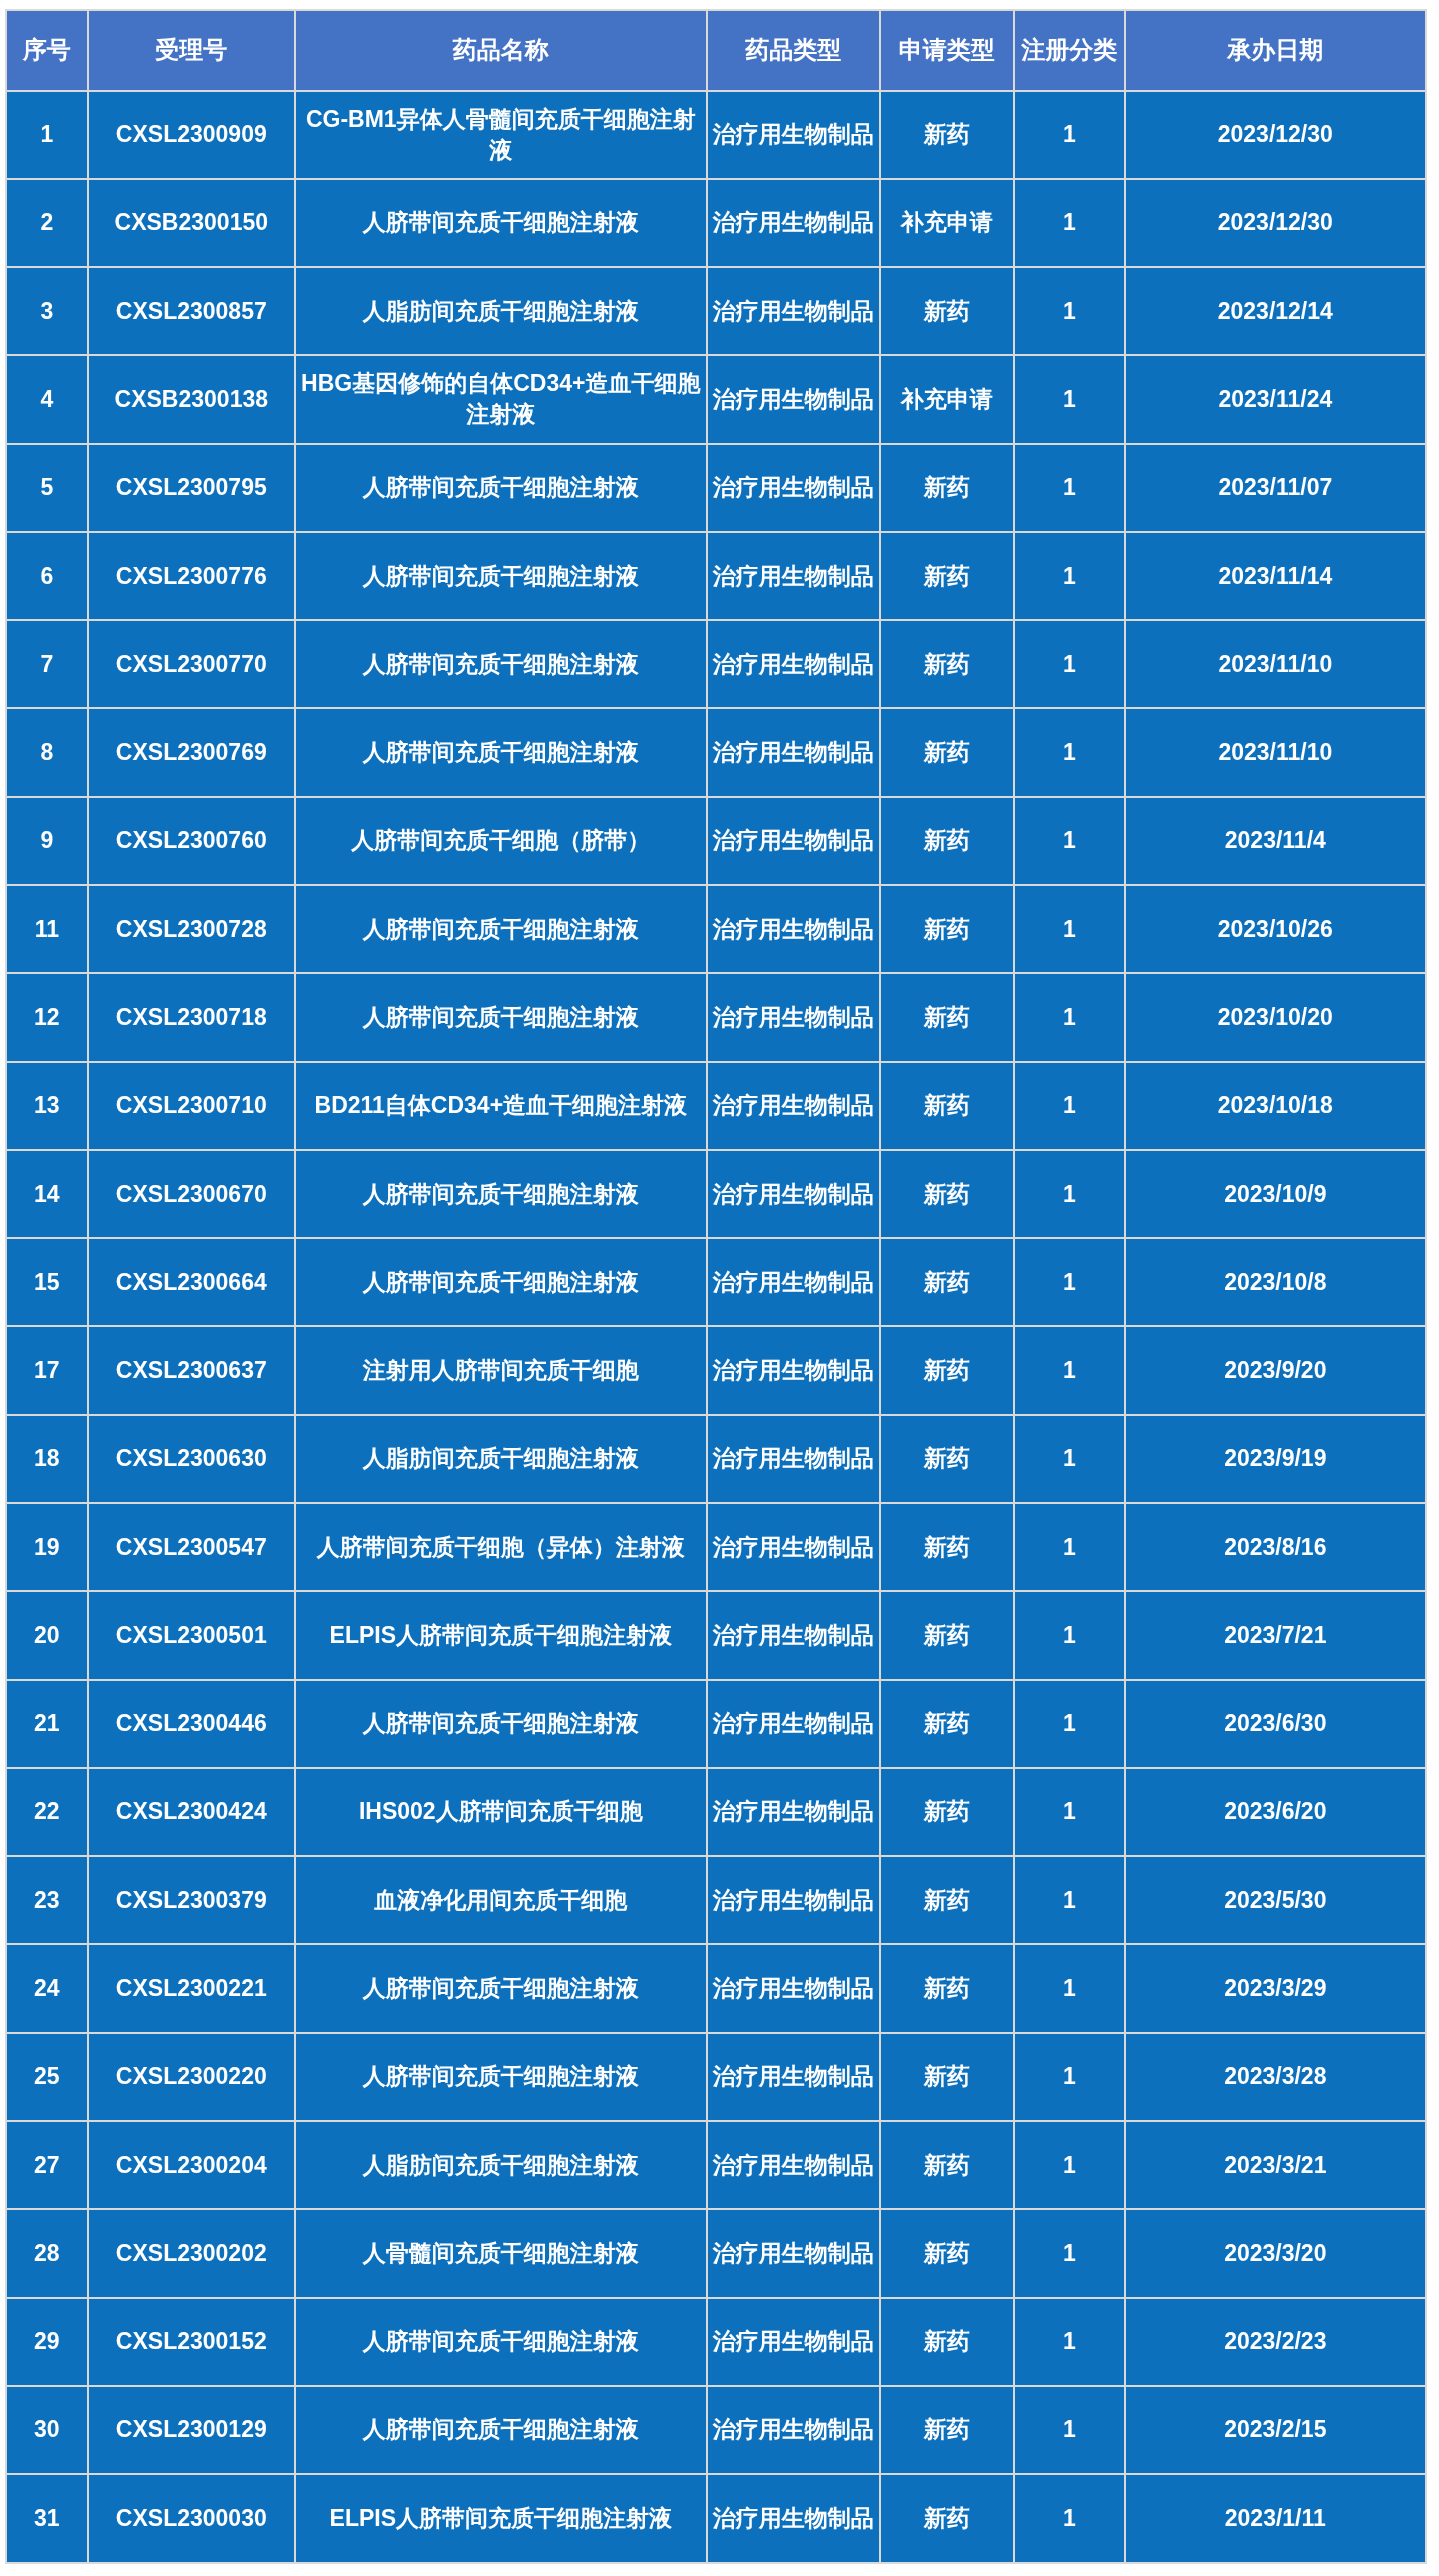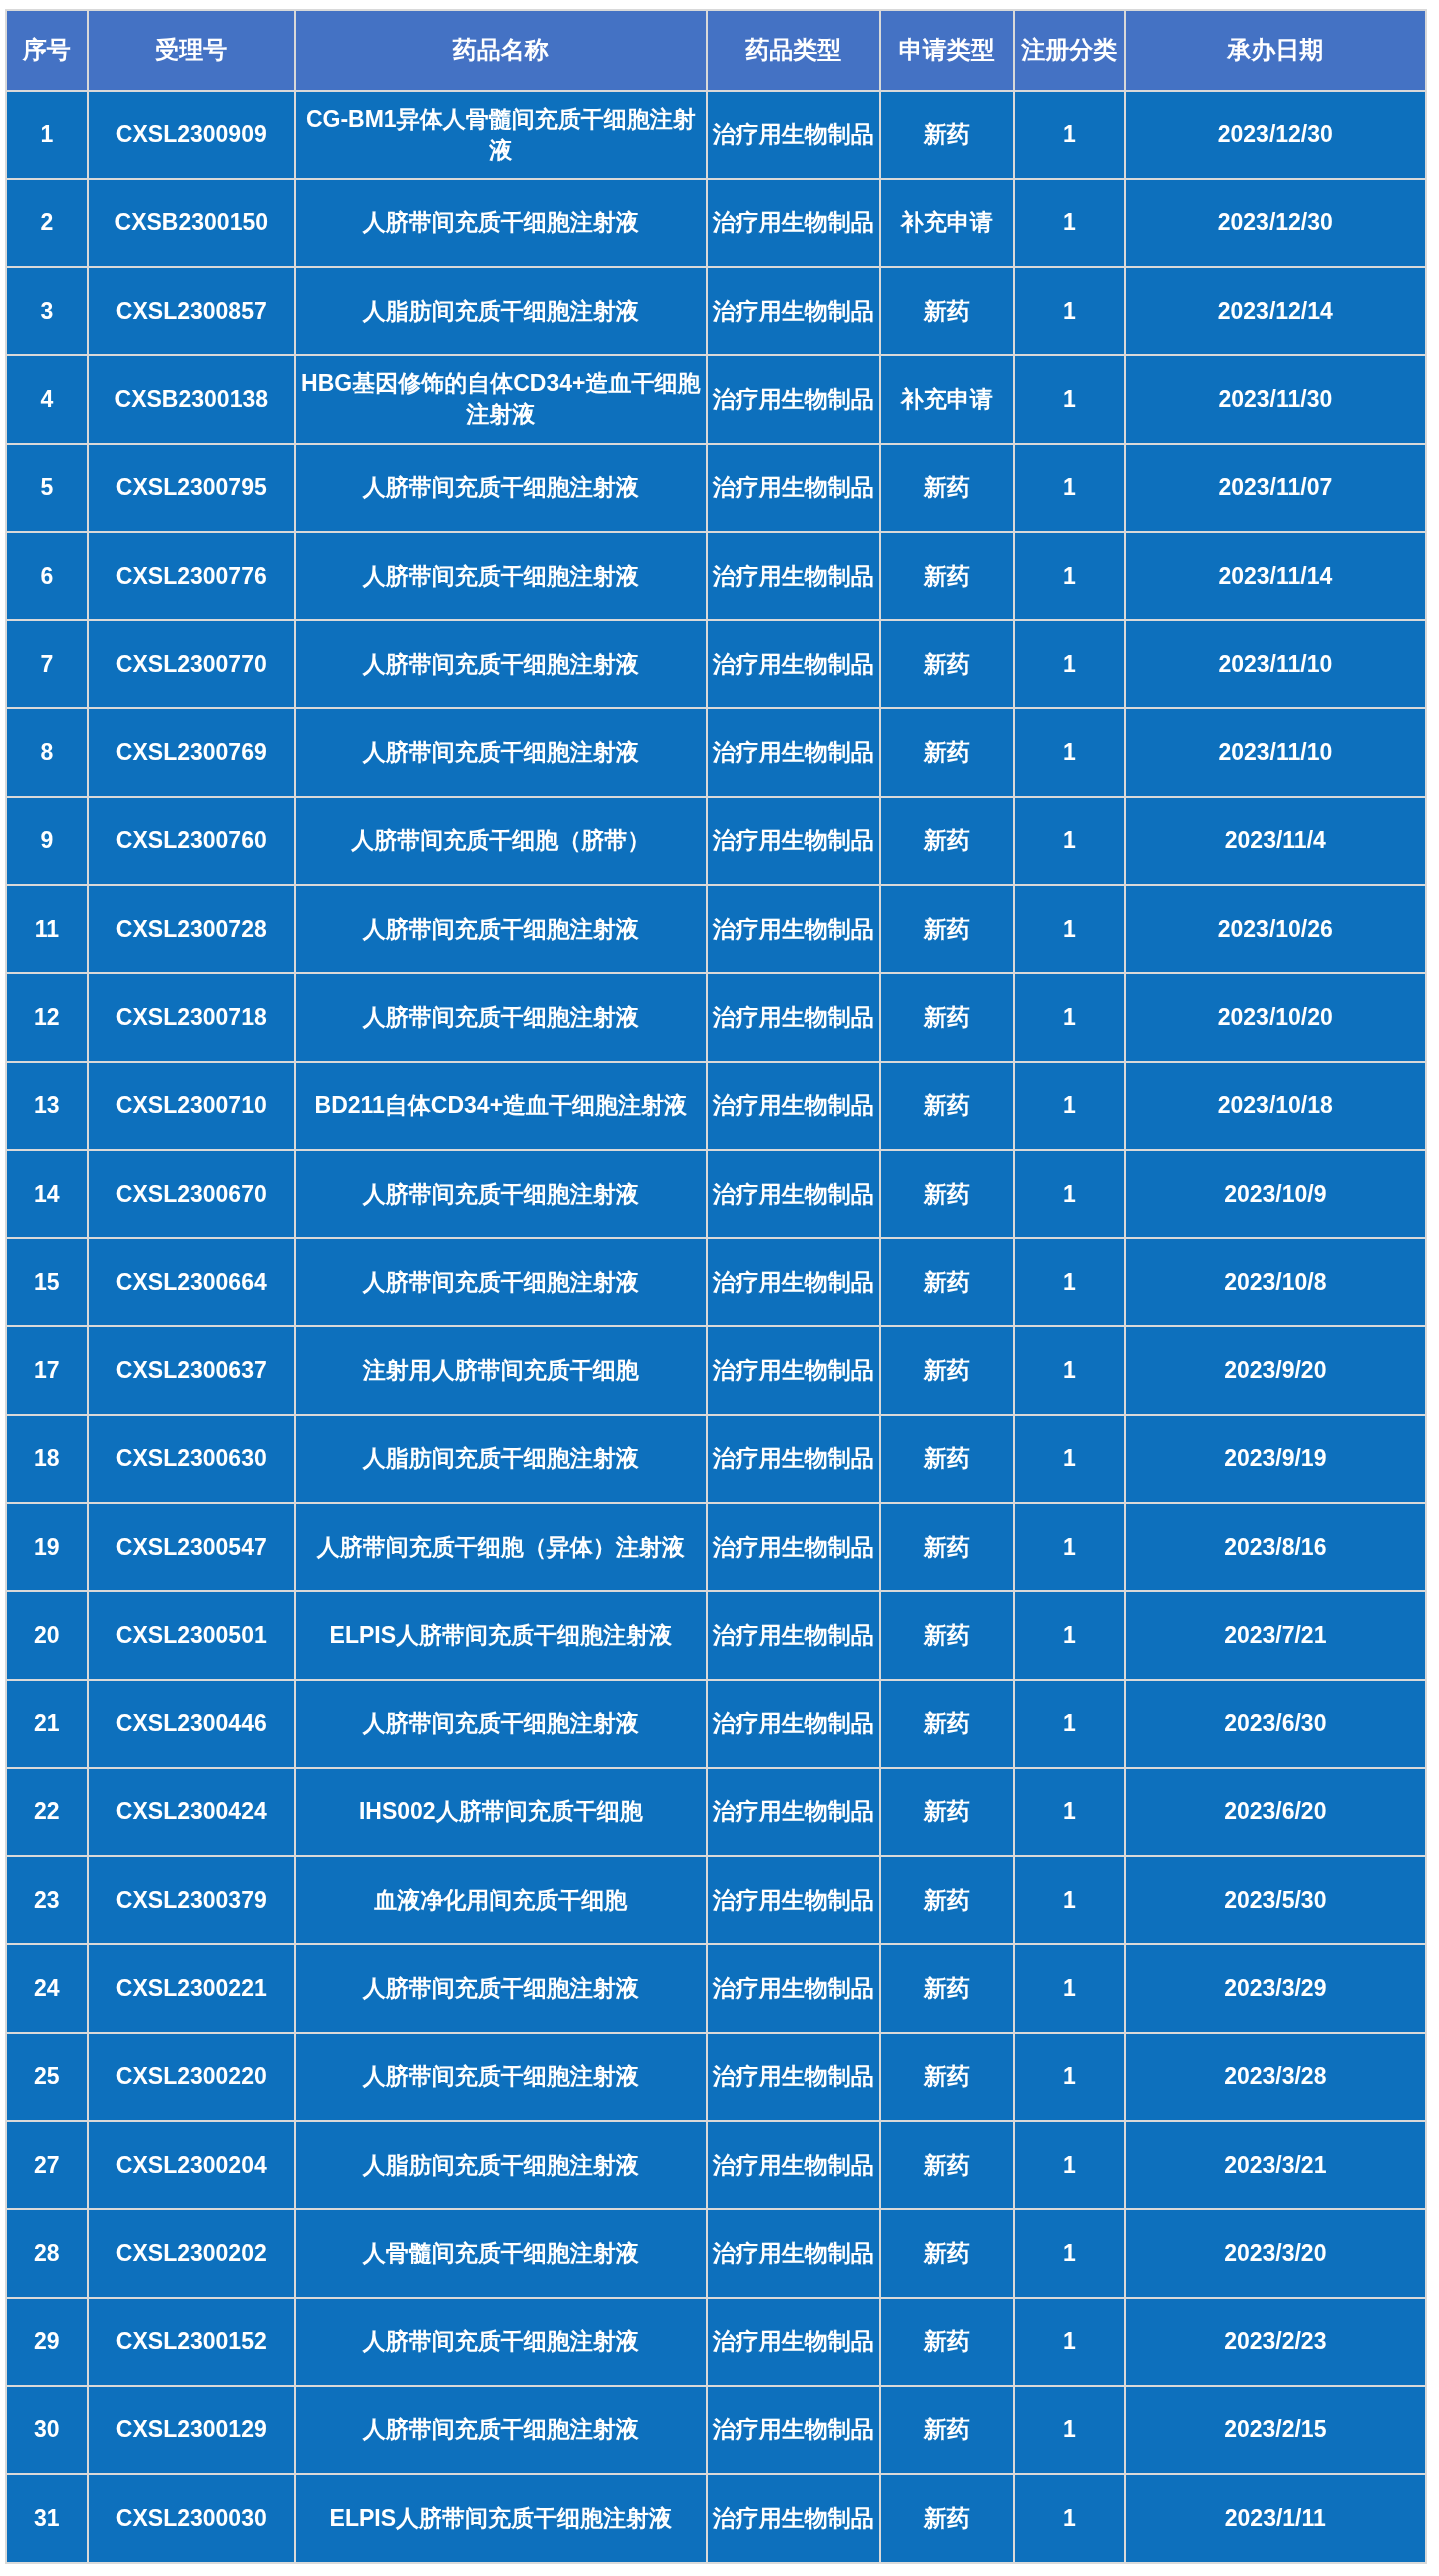--- a/index.html
+++ b/index.html
@@ -92,21 +92,21 @@
         <td>1</td>
         <td>2023/12/14</td>
       </tr>
       <tr>
         <td>4</td>
         <td>CXSB2300138</td>
         <td>HBG基因修饰的自体CD34+造血干细胞注射液</td>
         <td>治疗用生物制品</td>
         <td>补充申请</td>
         <td>1</td>
-        <td>2023/11/30</td>
+        <td>2023/11/24</td>
       </tr>
       <tr>
         <td>5</td>
         <td>CXSL2300795</td>
         <td>人脐带间充质干细胞注射液</td>
         <td>治疗用生物制品</td>
         <td>新药</td>
         <td>1</td>
         <td>2023/11/07</td>
       </tr>

